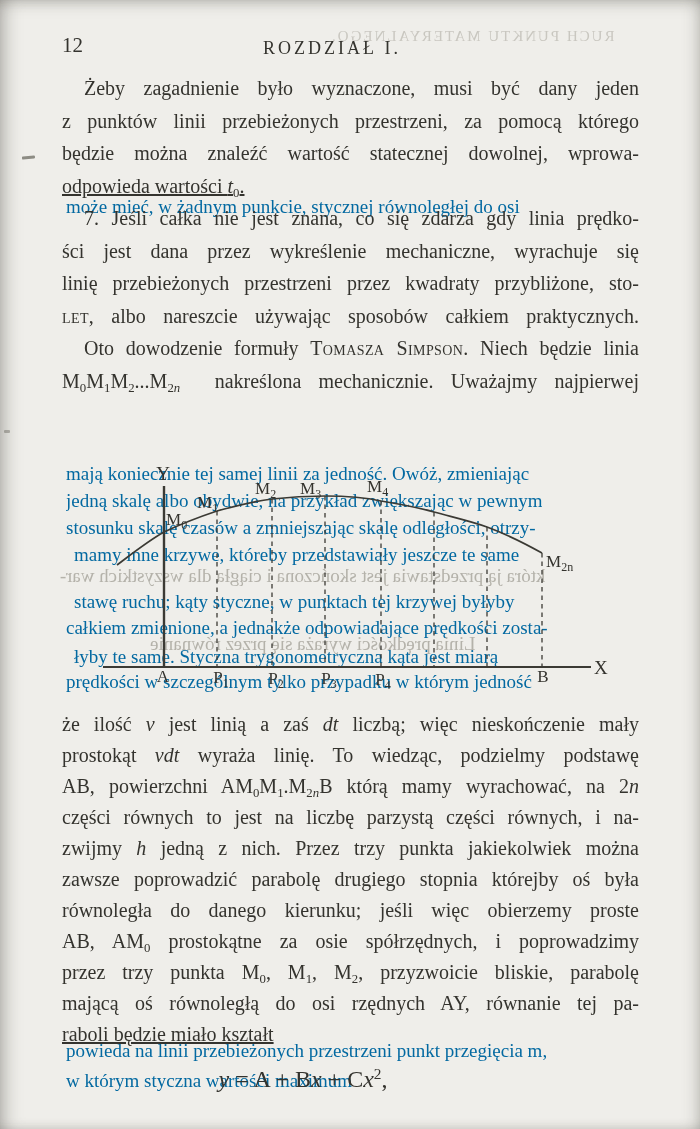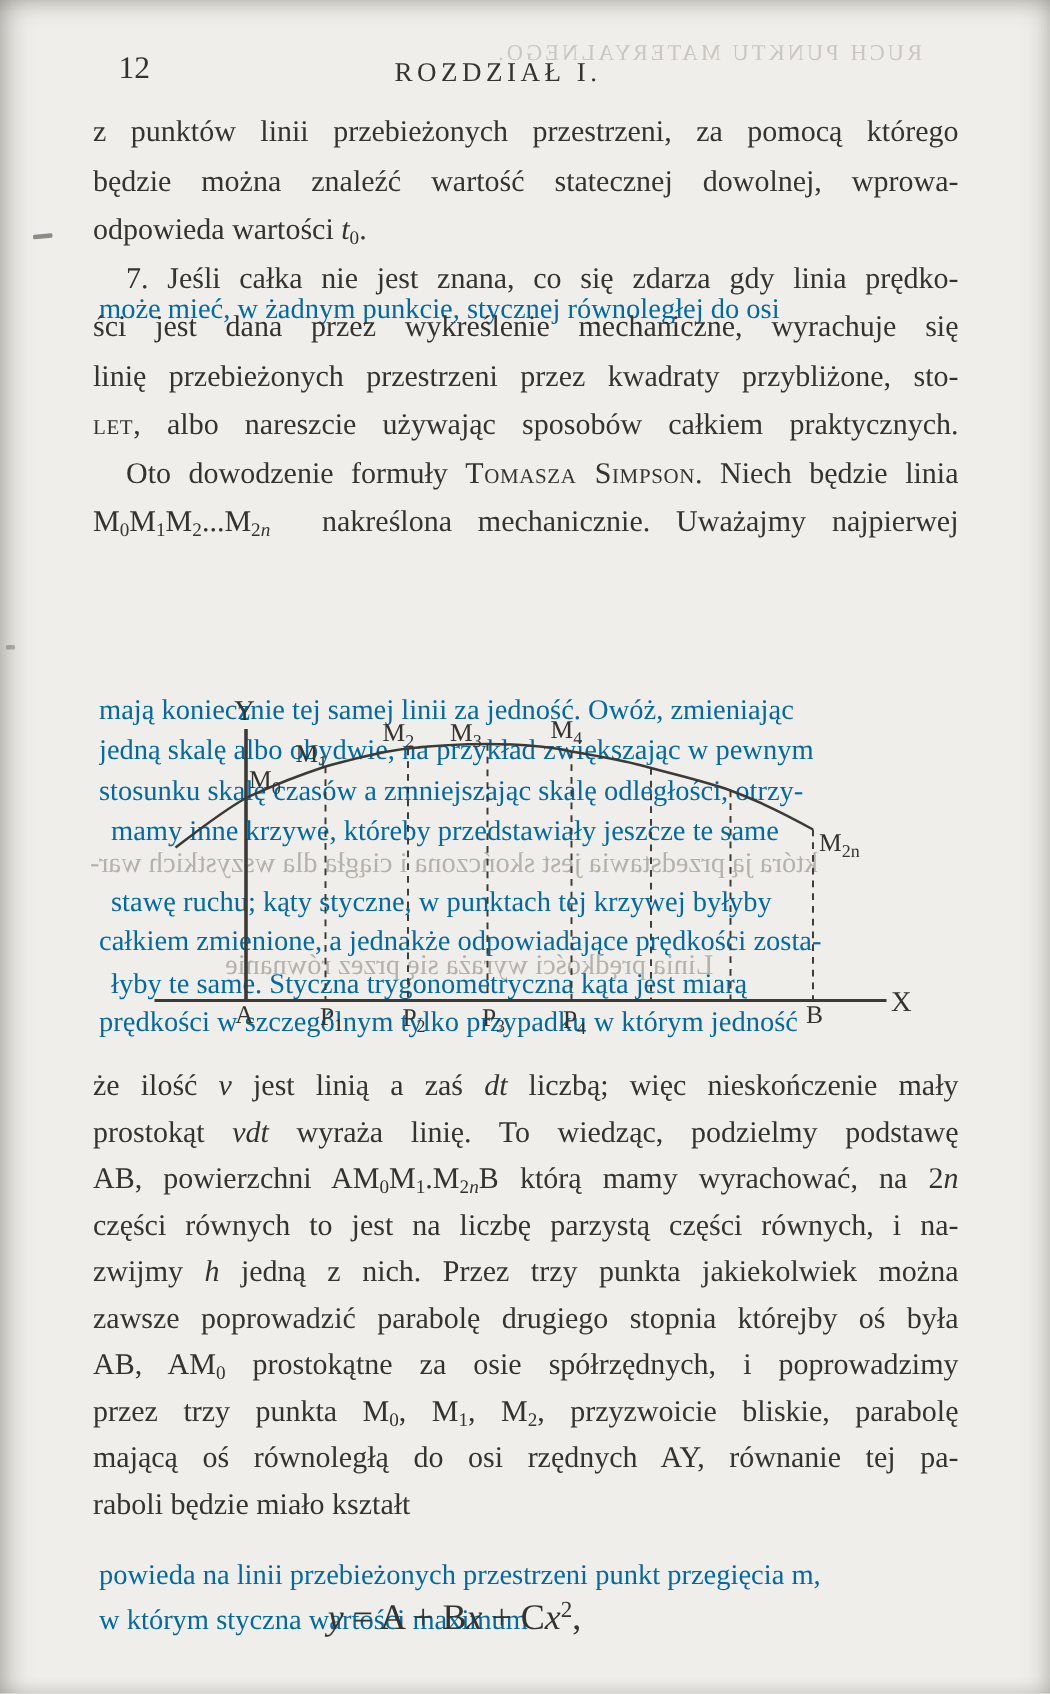--- a/index.html
+++ b/index.html
@@ -13,36 +13,36 @@
   }
   .page::after{ 
     content:"";position:absolute;inset:0;pointer-events:none;z-index:5;
     box-shadow:
       inset 14px 0 18px -10px rgba(70,68,60,.38),
       inset -10px 0 16px -8px rgba(70,68,60,.30),
       inset 0 12px 16px -10px rgba(70,68,60,.28),
       inset 0 -8px 14px -10px rgba(70,68,60,.18);
   }
   
-  .pagenum{position:absolute;top:33px;left:62px;font-size:21px;z-index:2;margin-left:17px;}
+  .pagenum{position:absolute;top:33px;left:62px;font-size:21px;z-index:2;}
   .runhead{position:absolute;top:38px;left:0;width:664px;text-align:center;
     font-size:18px;letter-spacing:3px;z-index:2;}
   
   .block{position:absolute;left:62px;width:577px;z-index:2;}
   .block1{top:72px;}
   .block2{top:709px;}
   .line{
     font-size:20px;
     text-align:justify;text-align-last:justify;
     overflow:hidden;white-space:normal;
   }
   .block1 .line{line-height:32.5px;height:32.5px;}
   .block2 .line{line-height:31px;height:31px;}
   .line.indent{text-indent:22px;}
-  .line.last{text-align-last:left;}
+  .line.last{text-align-last:left;text-decoration:underline;}
   .sc{font-variant:small-caps;letter-spacing:.4px;}
   sub{font-size:64%;vertical-align:-0.28em;line-height:0;}
   sup{font-size:64%;vertical-align:0.5em;line-height:0;}
   
   .equation{position:absolute;top:1066px;left:62px;width:482px;text-align:center;
     font-size:24px;z-index:2;}
   
   .figure{position:absolute;top:465px;left:0;z-index:2;}
   .figure line,.figure path{stroke:#3b3a34;fill:none;}
   .figure .axis{stroke-width:2;}
@@ -102,20 +102,21 @@
     <div class="bleed b13">w którym styczna wartości maximum</div>
   </div>
 
   <div class="mark mark1"></div>
   <div class="mark mark2"></div>
 
   <div class="pagenum">12</div>
   <div class="runhead">ROZDZIAŁ I.</div>
 
   <div class="block block1">
+    <div class="line indent">Żeby zagadnienie było wyznaczone, musi być dany jeden</div>
     <div class="line">z punktów linii przebieżonych przestrzeni, za pomocą którego</div>
     <div class="line">będzie można znaleźć wartość statecznej dowolnej, wprowa-</div>
     <div class="line last">odpowieda wartości <i>t</i><sub>0</sub>.</div>
     <div class="line indent">7. Jeśli całka nie jest znana, co się zdarza gdy linia prędko-</div>
     <div class="line">ści jest dana przez wykreślenie mechaniczne, wyrachuje się</div>
     <div class="line">linię przebieżonych przestrzeni przez kwadraty przybliżone, sto-</div>
     <div class="line"><span class="sc">let</span>, albo nareszcie używając sposobów całkiem praktycznych.</div>
     <div class="line indent">Oto dowodzenie formuły <span class="sc">Tomasza Simpson</span>. Niech będzie linia</div>
     <div class="line">M<sub>0</sub>M<sub>1</sub>M<sub>2</sub>...M<sub>2<i>n</i></sub>&nbsp; nakreślona mechanicznie. Uważajmy najpierwej</div>
   </div>
@@ -156,20 +157,21 @@
     <text x="546" y="102"><tspan>M</tspan><tspan class="fsub" dy="4">2n</tspan></text>
   </svg>
 
   <div class="block block2">
     <div class="line">że ilość <i>v</i> jest linią a zaś <i>dt</i> liczbą; więc nieskończenie mały</div>
     <div class="line">prostokąt <i>vdt</i> wyraża linię. To wiedząc, podzielmy podstawę</div>
     <div class="line">AB, powierzchni AM<sub>0</sub>M<sub>1</sub>.M<sub>2<i>n</i></sub>B którą mamy wyrachować, na 2<i>n</i></div>
     <div class="line">części równych to jest na liczbę parzystą części równych, i na-</div>
     <div class="line">zwijmy <i>h</i> jedną z nich. Przez trzy punkta jakiekolwiek można</div>
     <div class="line">zawsze poprowadzić parabolę drugiego stopnia którejby oś była</div>
+    <div class="line">równoległa do danego kierunku; jeśli więc obierzemy proste</div>
     <div class="line">AB, AM<sub>0</sub> prostokątne za osie spółrzędnych, i poprowadzimy</div>
     <div class="line">przez trzy punkta M<sub>0</sub>, M<sub>1</sub>, M<sub>2</sub>, przyzwoicie bliskie, parabolę</div>
     <div class="line">mającą oś równoległą do osi rzędnych AY, równanie tej pa-</div>
     <div class="line last">raboli będzie miało kształt</div>
   </div>
 
   <div class="equation"><i>y</i> = A + B<i>x</i> + C<i>x</i><sup>2</sup>,</div>
 
 </div>
 

